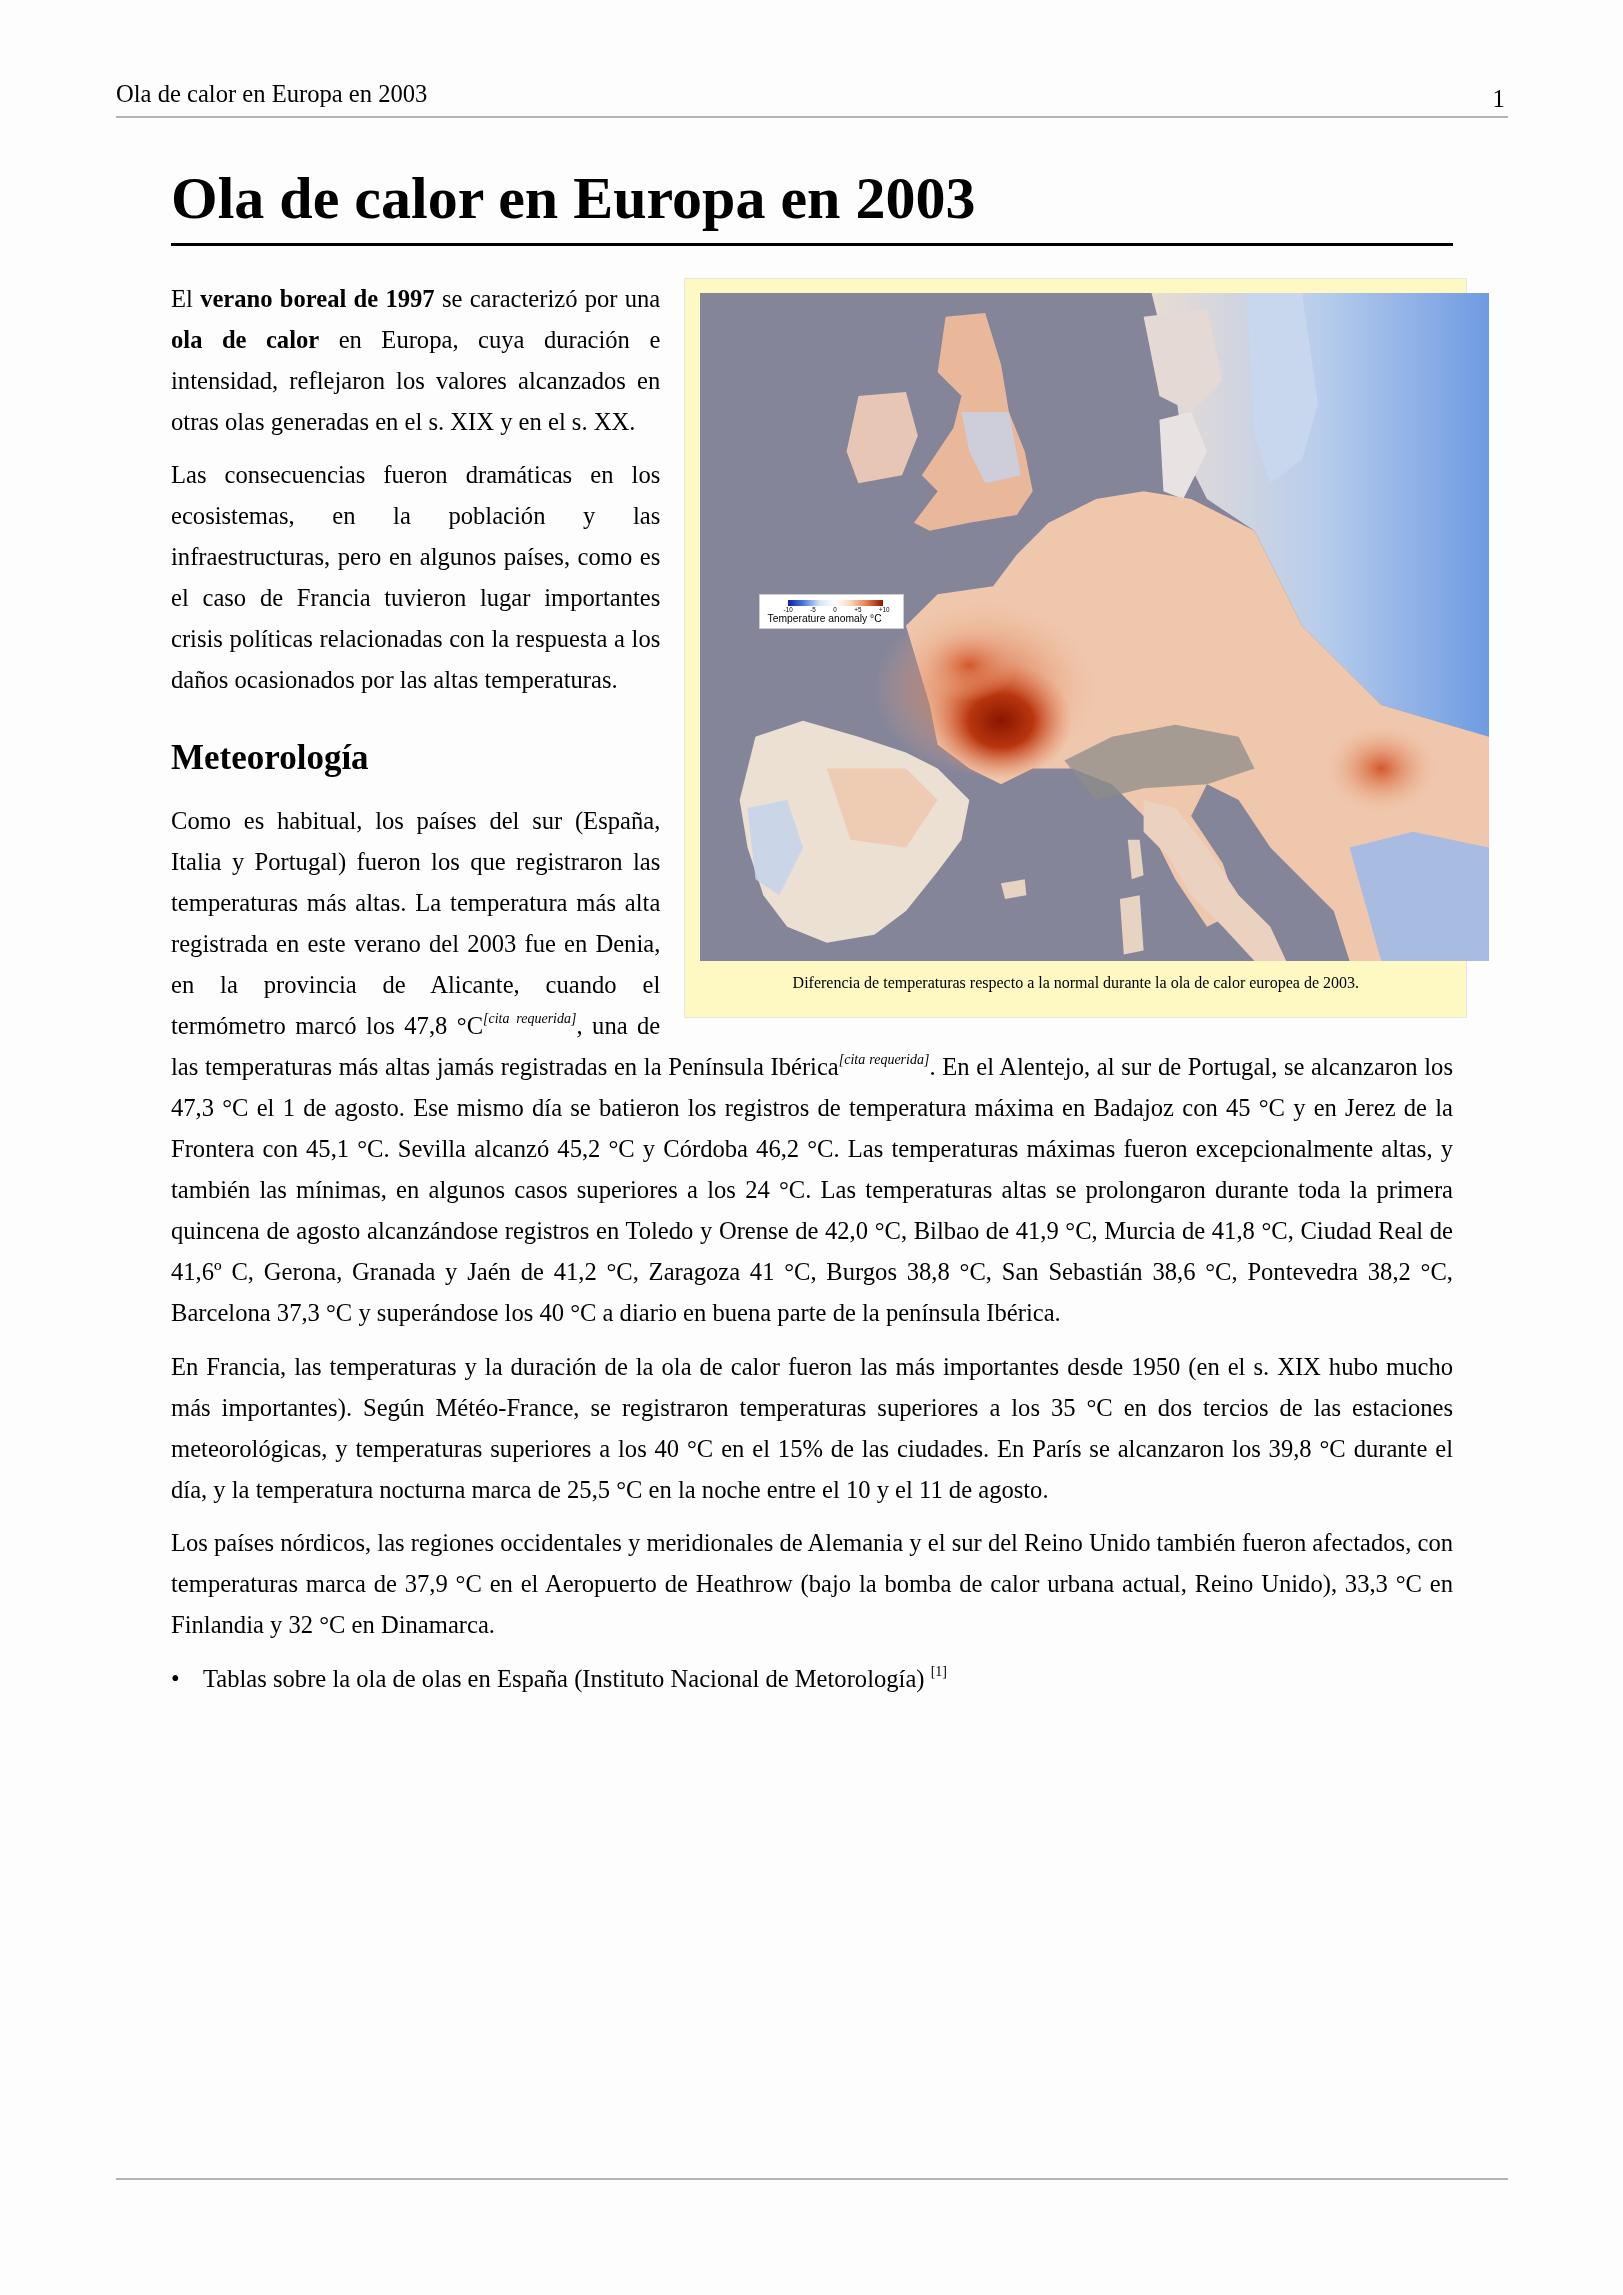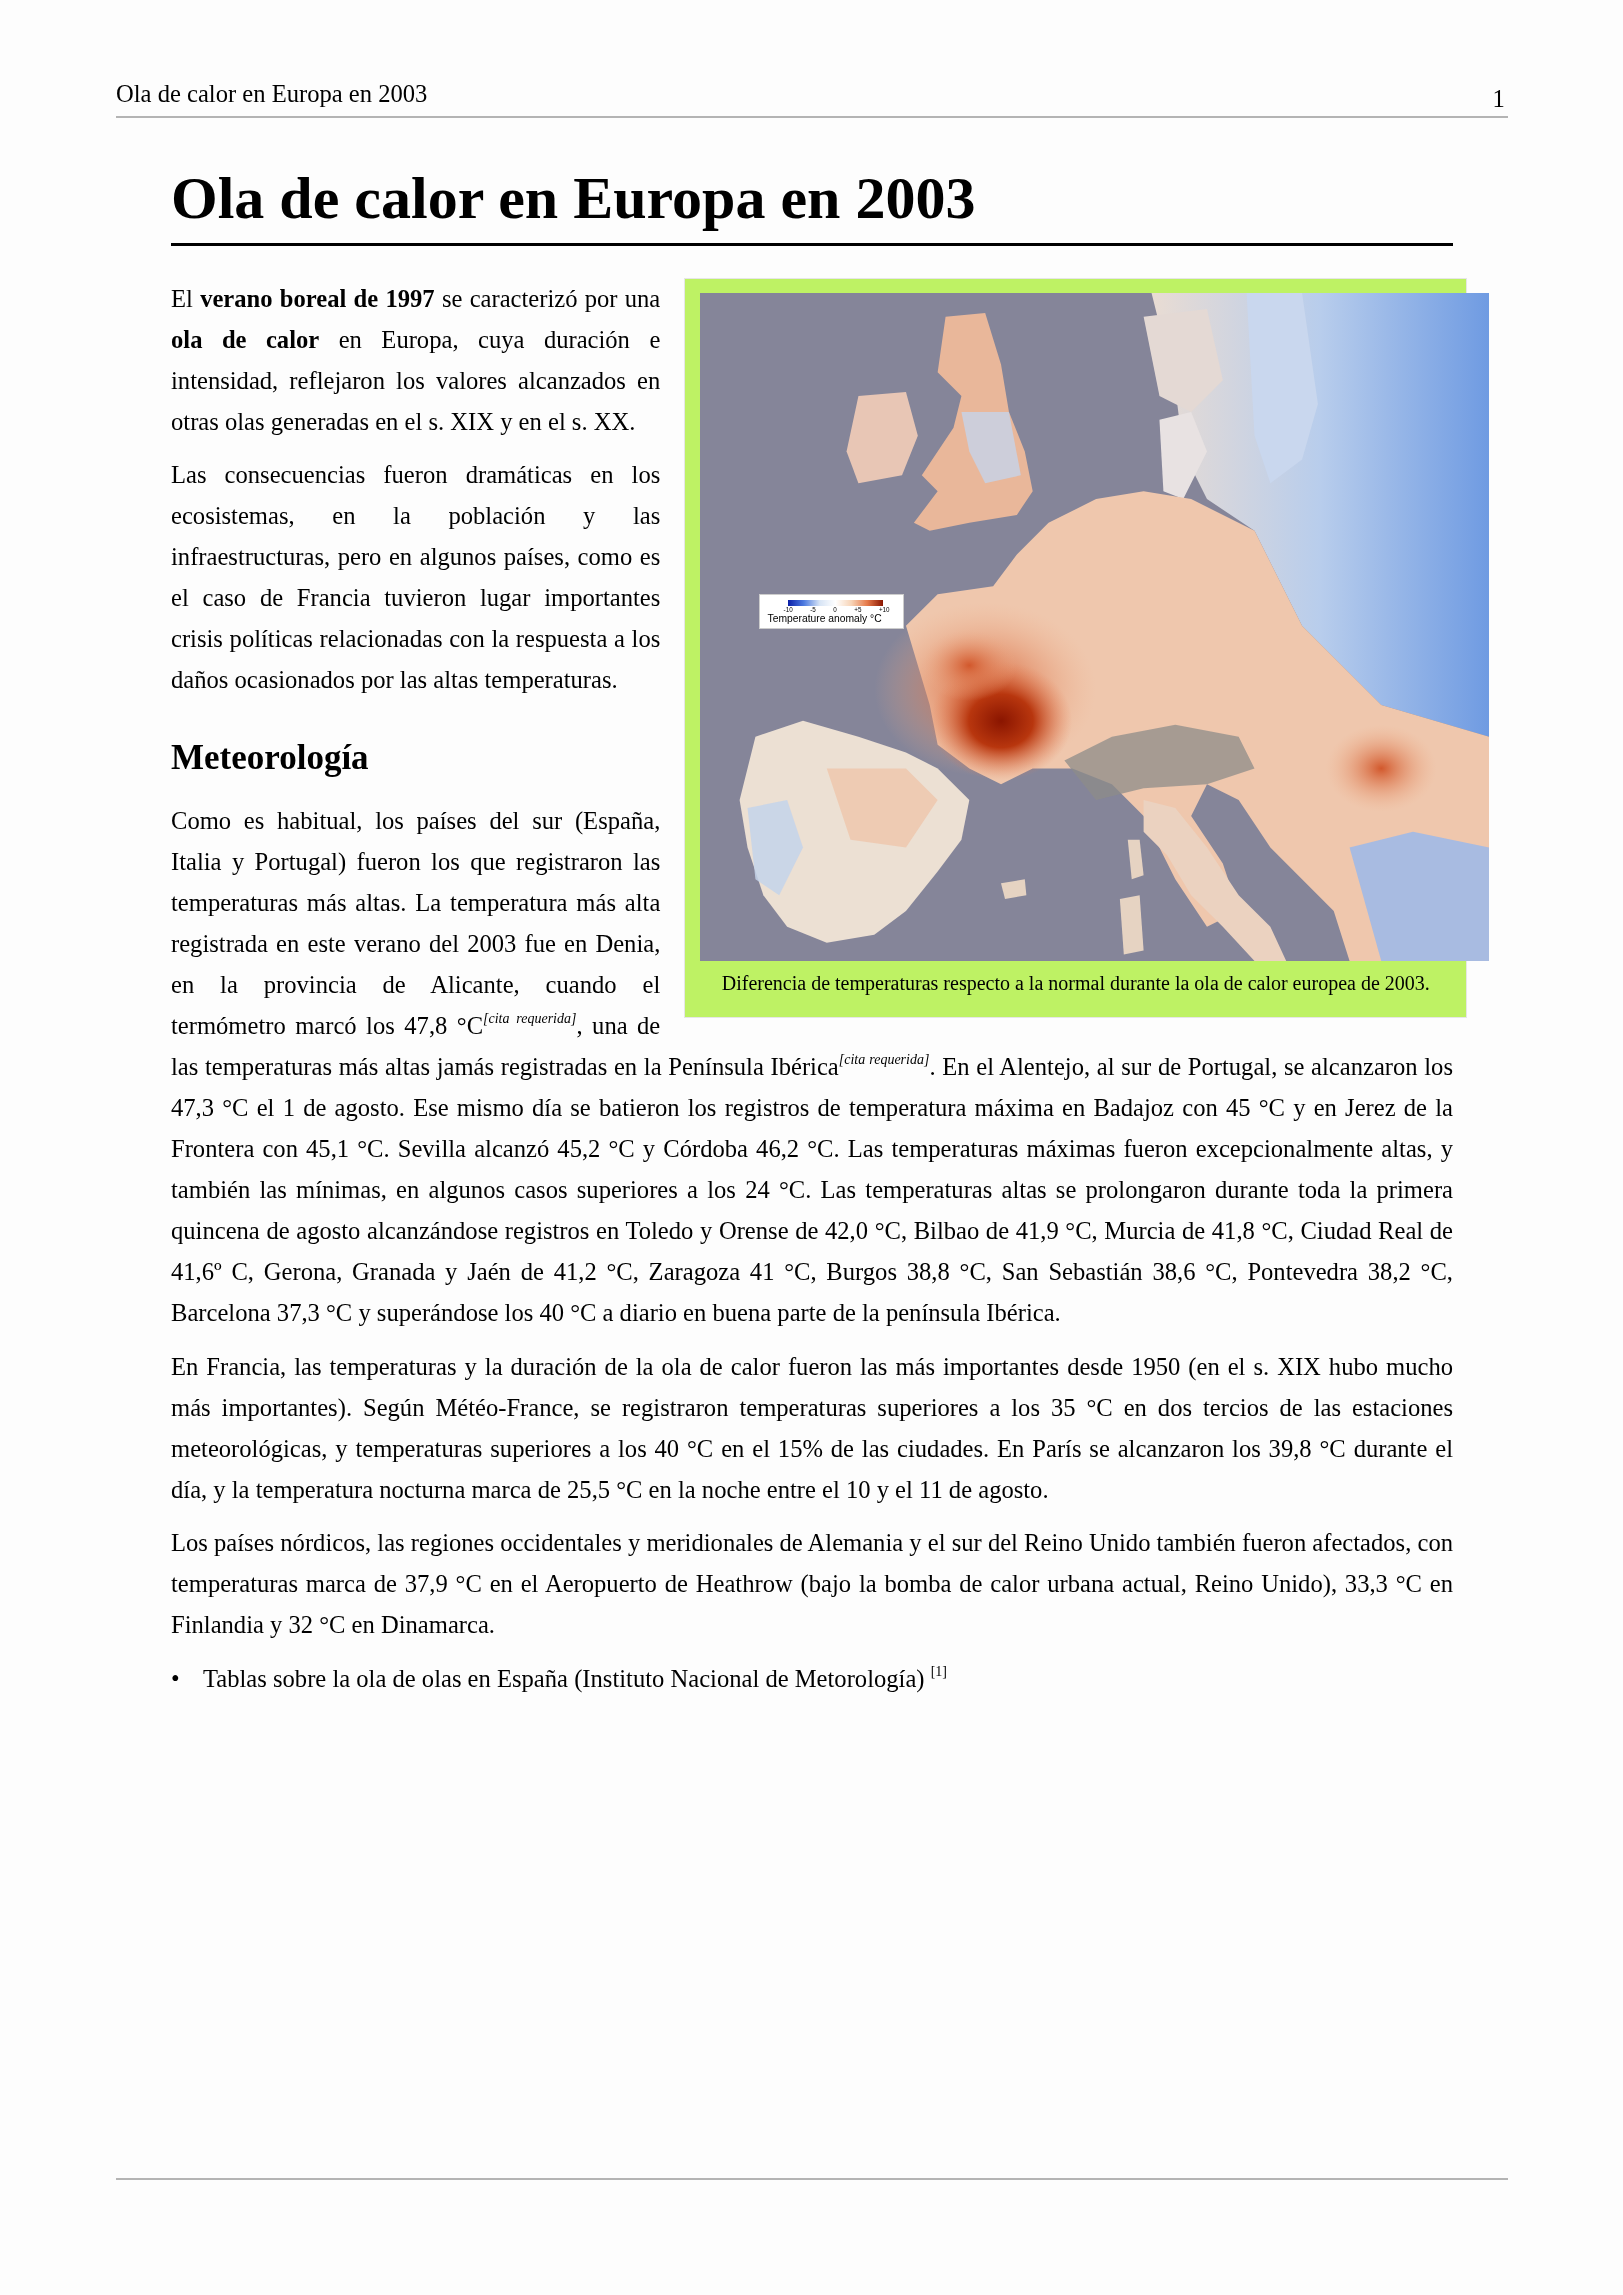--- a/index.html
+++ b/index.html
@@ -15,39 +15,39 @@
   .running-header .rh-page { position: absolute; right: 3.2px; top: 4.8px; font-size: 24.6px; line-height: 32px; }
 
   .content { position: absolute; left: 171px; top: 159px; width: 1282px; }
   h1.page-title {
     margin: 0; font-size: 60px; font-weight: bold; line-height: 79px;
     padding-bottom: 4.8px; border-bottom: 3.2px solid #000;
   }
 
   .figure {
     float: right; width: 783px; margin: 32px -14.3px 0 24px;
-    border: 1.6px solid #e6e6e6; background: #bef264; box-sizing: border-box;
+    border: 1.6px solid #e6e6e6; background: #fef9c3; box-sizing: border-box;
     padding: 14.3px 14.3px 0 14.3px;
   }
   .map {
     position: relative; width: 789px; height: 668px; background: #858599; overflow: hidden;
   }
   .map svg { display: block; }
   .legend {
     position: absolute; left: 59px; top: 301px; width: 143px; height: 33px;
     background: #fff; border: 0.8px solid #ccc; font-family: "Liberation Sans", sans-serif;
   }
   .legend .bar {
     position: absolute; left: 28.5px; top: 4.8px; width: 95px; height: 6.3px;
     background: linear-gradient(to right, #0b1fa8, #4d7be0, #d7e4f5, #ffffff, #f7d4b7, #e67a4a, #8a1500);
   }
   .legend .ticks { position: absolute; left: 24px; top: 11px; width: 106px; display: flex; justify-content: space-between; font-size: 6.3px; line-height: 7.1px; }
   .legend .label { position: absolute; left: 8px; top: 18px; font-size: 10.3px; line-height: 12.7px; white-space: nowrap; }
   .caption {
-    font-size: 20px; line-height: 28.5px; text-align: center; padding: 8px 0 19px 0;
+    font-size: 16px; line-height: 28.5px; text-align: center; padding: 8px 0 19px 0;
   }
 
   p { margin: 0 0 12.7px 0; font-size: 24.6px; line-height: 41px; text-align: justify; }
   .intro p { margin-bottom: 12.7px; }
   h2.section { font-size: 35px; font-weight: bold; margin: 36px 0 20.6px 0; line-height: 43px; }
   sup { font-size: 14px; line-height: 0; vertical-align: 11px; }
   sup i { font-style: italic; }
   ul.refs { margin: 0; padding: 0 0 0 0; list-style: none; }
   ul.refs li { font-size: 24.6px; line-height: 41px; position: relative; padding-left: 32px; }
   ul.refs li .bullet { position: absolute; left: 0; top: 0; }

